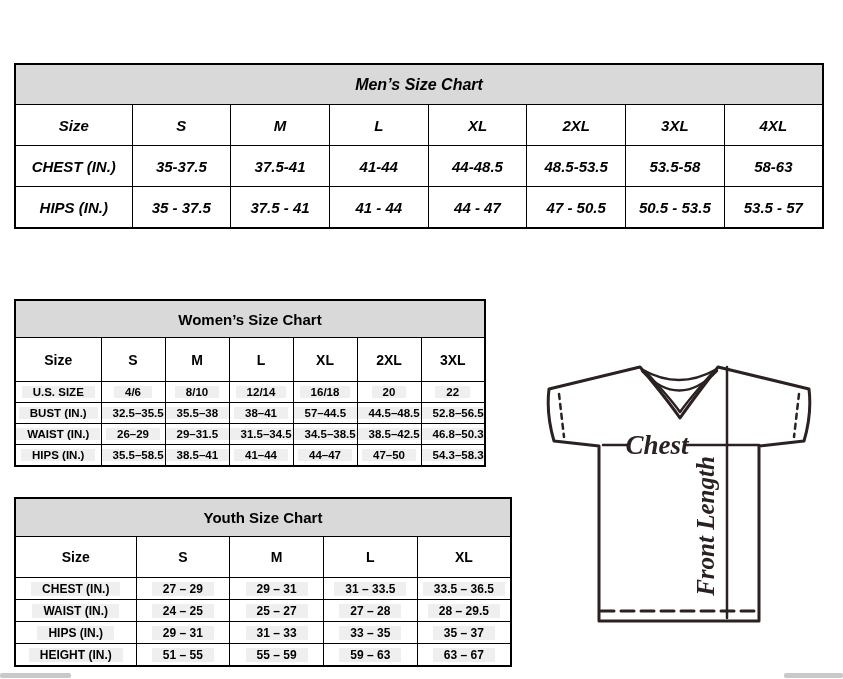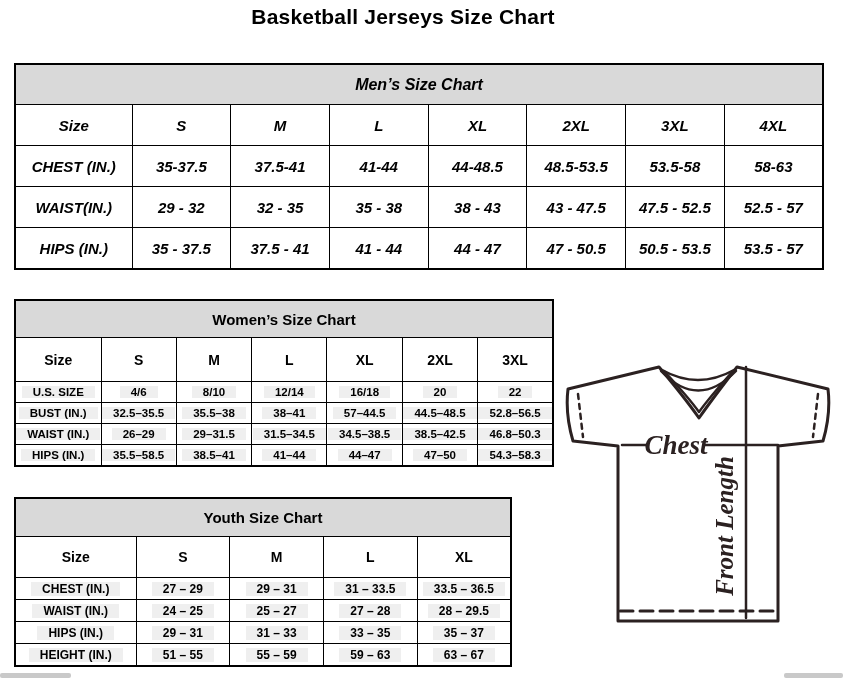--- a/index.html
+++ b/index.html
@@ -19,48 +19,47 @@
     border:1px solid #000;text-align:center;vertical-align:middle;
     font-weight:bold;padding:0;overflow:hidden;white-space:nowrap;
   }
   .tbl .sec-head td{background:#d9d9d9;}
   
   .mens{left:14px;top:63px;width:810px;font-style:italic;}
   .mens .sec-head td{height:39px;font-size:16px;}
   .mens .size-row td{height:40px;font-size:15px;}
   .mens .data-row td{height:40px;font-size:15px;}
   
-  .womens{left:14px;top:299px;width:540px;}
+  .womens{left:14px;top:299px;width:472px;}
   .womens .sec-head td{height:36px;font-size:15px;}
   .womens .size-row td{height:43px;font-size:14px;}
   .womens .data-row td{height:20px;font-size:11.5px;}
   
   .youth{left:14px;top:497px;width:498px;}
   .youth .sec-head td{height:37px;font-size:15px;}
   .youth .size-row td{height:40px;font-size:14px;}
   .youth .data-row td{height:21px;font-size:12px;}
   .hl{background:#efefef;padding:0 11px;}
   
-  .jersey-wrap{position:absolute;left:556px;top:354px;width:288px;height:292px;}
+  .jersey-wrap{position:absolute;left:537px;top:354px;width:288px;height:292px;}
   .jersey-wrap svg{display:block;}
   .measure-label{
     font-family:"Liberation Serif","DejaVu Serif",serif;
     font-style:italic;font-weight:bold;fill:#2b2121;
   }
   
   .scroll-frag{position:absolute;top:673px;height:5px;background:#c9c9c9;border-radius:2px;}
   .scroll-frag.left{left:0;width:71px;}
   .scroll-frag.right{left:784px;width:59px;}
 </style>
 </head>
 <body>
 
 <div class="page">
 
-  <div class="page-title">Basketball Jerseys Size Chart</div>
 
   <table class="tbl mens">
     <colgroup>
       <col style="width:117px">
         <col>
         <col>
         <col>
         <col>
         <col>
         <col>
@@ -84,30 +83,20 @@
       <td>CHEST (IN.)</td>
       <td>35-37.5</td>
       <td>37.5-41</td>
       <td>41-44</td>
       <td>44-48.5</td>
       <td>48.5-53.5</td>
       <td>53.5-58</td>
       <td>58-63</td>
     </tr>
     <tr class="data-row">
-      <td>WAIST(IN.)</td>
-      <td>29 - 32</td>
-      <td>32 - 35</td>
-      <td>35 - 38</td>
-      <td>38 - 43</td>
-      <td>43 - 47.5</td>
-      <td>47.5 - 52.5</td>
-      <td>52.5 - 57</td>
-    </tr>
-    <tr class="data-row">
       <td>HIPS (IN.)</td>
       <td>35 - 37.5</td>
       <td>37.5 - 41</td>
       <td>41 - 44</td>
       <td>44 - 47</td>
       <td>47 - 50.5</td>
       <td>50.5 - 53.5</td>
       <td>53.5 - 57</td>
     </tr>
   </tbody>

